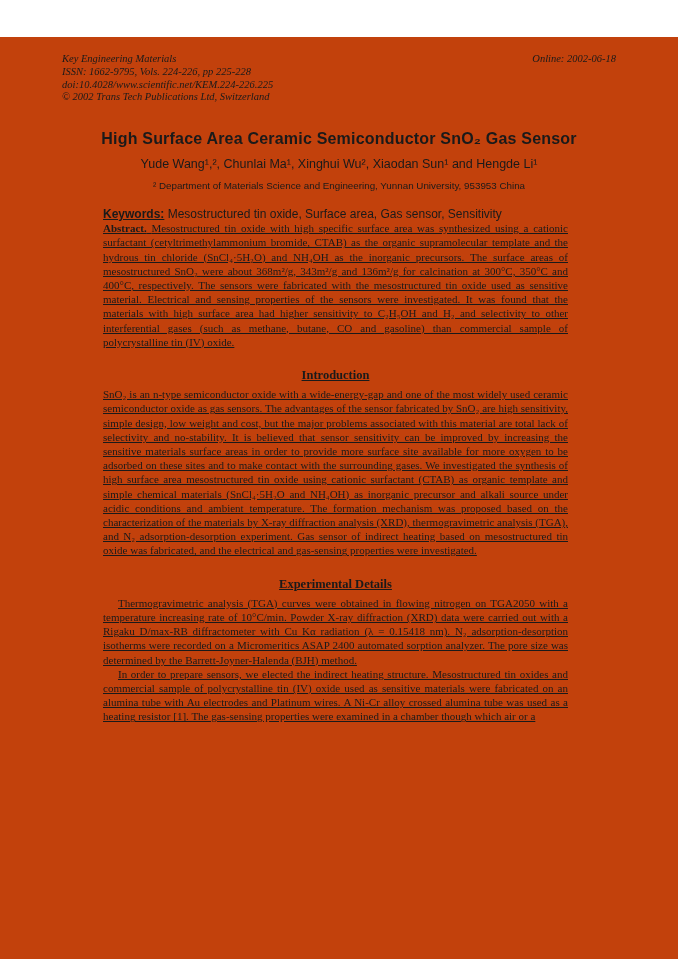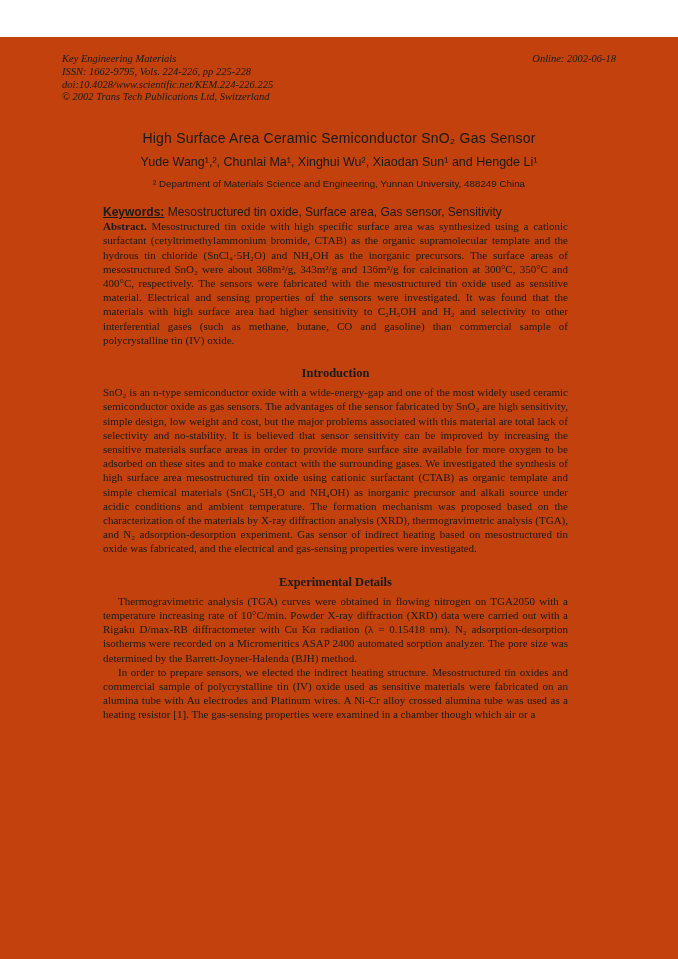--- a/index.html
+++ b/index.html
@@ -30,22 +30,22 @@
   }
   .pub-header .left-block div { white-space: nowrap; }
   .pub-header .online-date { white-space: nowrap; }
   
   .front-matter {
     text-align: center;
     font-family: "Liberation Sans", "DejaVu Sans", sans-serif;
   }
   .paper-title {
     margin-top: 26px;
-    font-size: 14px;
-    font-weight: normal;
+    font-size: 16px;
+    font-weight: bold;
     letter-spacing: 0.2px;
   }
   .authors-line {
     margin-top: 9px;
     font-size: 12.5px;
   }
   .affiliations {
     margin-top: 7px;
     font-size: 9.8px;
     line-height: 15px;
@@ -61,20 +61,21 @@
     font-weight: bold;
     text-decoration: underline;
   }
   
   .content {
     margin-left: 41px;
     width: 465px;
     font-size: 11px;
     line-height: 14.2px;
     text-align: justify;
+    text-decoration: underline;
   }
   .abstract-para { margin-top: 17px; }
   .abstract-label { font-weight: bold; }
   .section-heading {
     margin-top: 19px;
     margin-bottom: 5px;
     font-size: 12.5px;
     font-weight: bold;
     text-align: center;
   }
@@ -93,21 +94,21 @@
       <div>doi:10.4028/www.scientific.net/KEM.224-226.225</div>
       <div>© 2002 Trans Tech Publications Ltd, Switzerland</div>
     </div>
     <div class="online-date">Online: 2002-06-18</div>
   </div>
 
   <div class="front-matter">
     <div class="paper-title">High Surface Area Ceramic Semiconductor SnO₂ Gas Sensor</div>
     <div class="authors-line">Yude Wang¹,², Chunlai Ma¹, Xinghui Wu², Xiaodan Sun¹ and Hengde Li¹</div>
     <div class="affiliations">
-      <div>² Department of Materials Science and Engineering, Yunnan University, 488249 China</div>
+      <div>² Department of Materials Science and Engineering, Yunnan University, 953953 China</div>
     </div>
   </div>
 
   <div class="keywords-line">
     <span class="keywords-label">Keywords:</span>
     <span>Mesostructured tin oxide, Surface area, Gas sensor, Sensitivity</span>
   </div>
 
   <div class="content">
 

